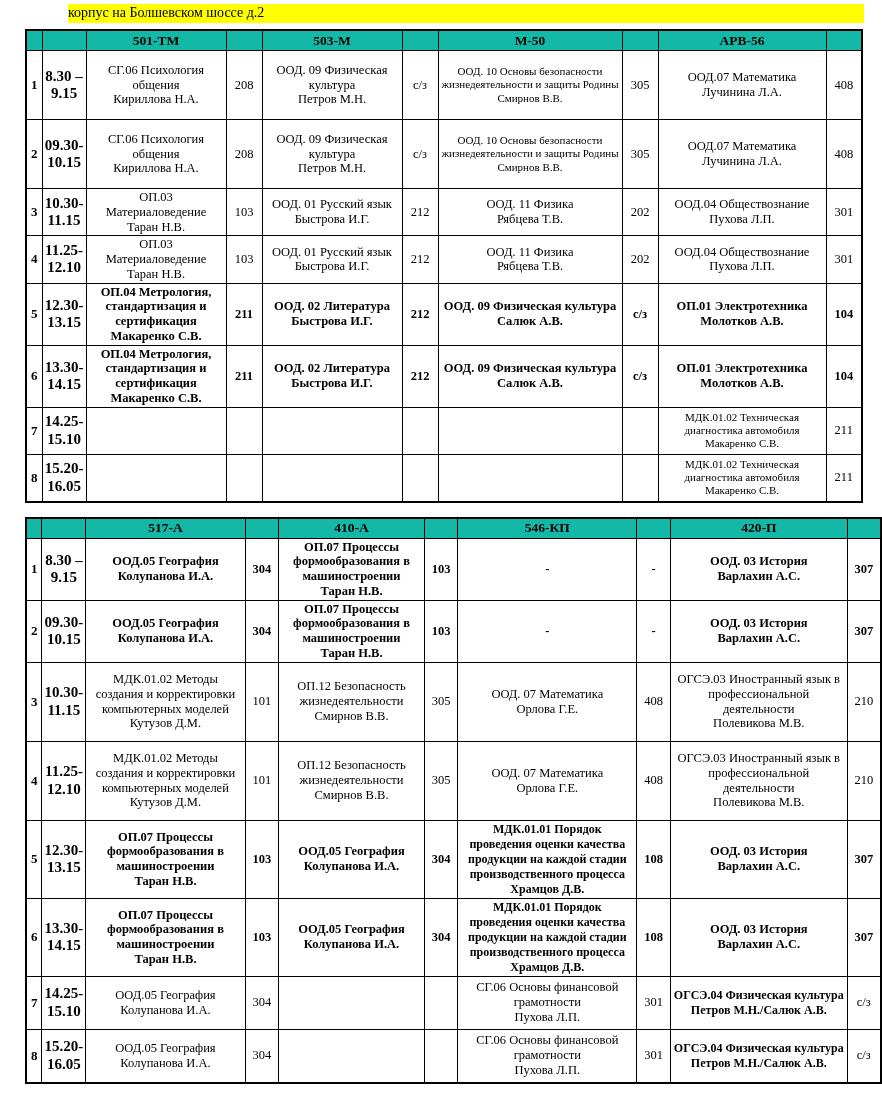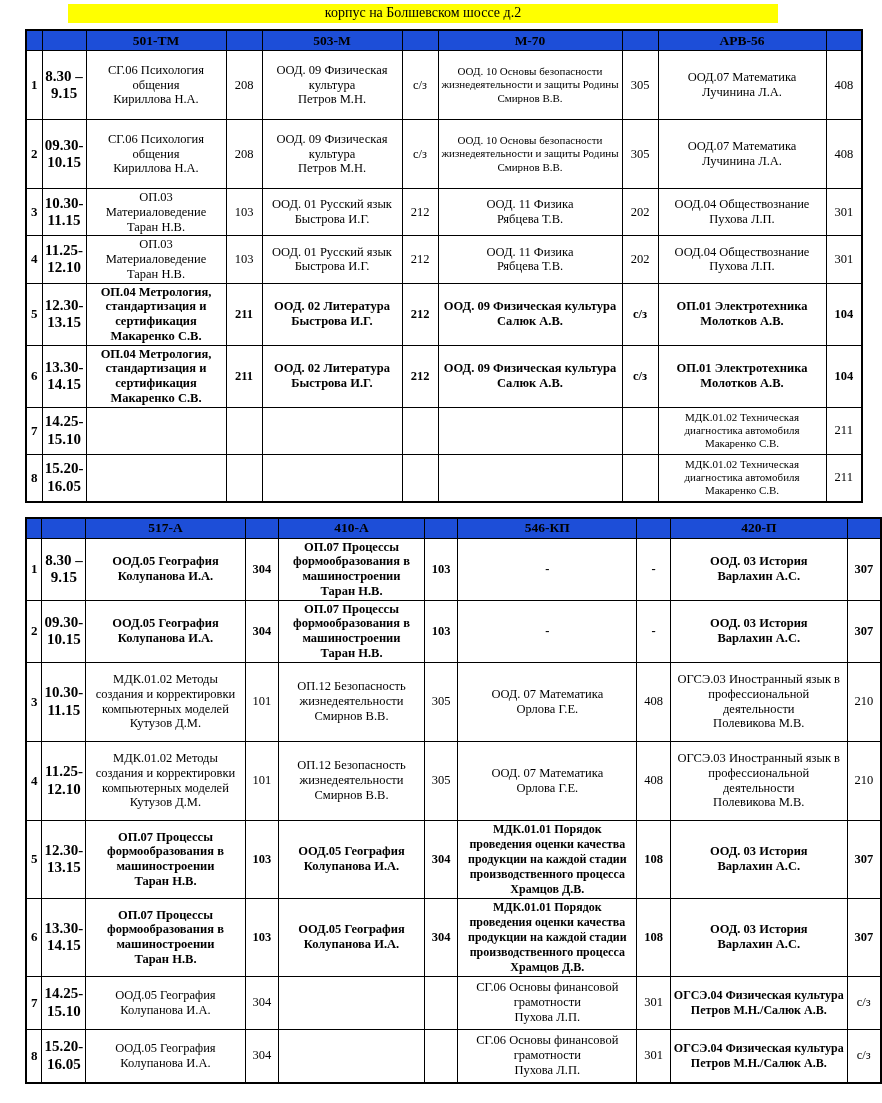--- a/index.html
+++ b/index.html
@@ -13,41 +13,40 @@
   .title{
     text-align:center;
     font-size:15px;
     font-weight:bold;
     margin:0 0 3px 0;
     letter-spacing:0.2px;
   }
   .subtitle-band{
     background:#ffff00;
     margin:0 32px 0 68px;
-    width:710px;
-    text-align:center;
+    width:796px;
     font-size:14px;
     padding:1px 0 2px 0;
   }
   table.sched{
     border-collapse:collapse;
     margin:6px 0 0 25px;
     table-layout:fixed;
     border:2px solid #000;
   }
   table.sched.second{margin-top:14px;}
   table.sched td, table.sched th{
     border:1px solid #000;
     padding:1px 2px;
     vertical-align:middle;
     text-align:center;
     overflow:hidden;
   }
   table.sched thead th{
-    background:#1d4ed8;
+    background:#14b8a6;
     font-size:13.5px;
     font-weight:bold;
     height:19px;
     padding:0;
   }
   td.num{font-weight:bold;font-size:13px;}
   td.time{font-weight:bold;font-size:15px;white-space:pre-line;line-height:1.15;}
   td.lesson{font-size:12.5px;line-height:1.18;white-space:pre-line;}
   td.room{font-size:12.5px;}
   td.lesson.sm{font-size:11px;line-height:1.2;}
@@ -80,21 +79,21 @@
         <col style="width:36px">
     </colgroup>
     <thead>
       <tr>
         <th></th>
         <th></th>
         <th>501-ТМ</th>
         <th></th>
         <th>503-М</th>
         <th></th>
-        <th>М-70</th>
+        <th>М-50</th>
         <th></th>
         <th>АРВ-56</th>
         <th></th>
       </tr>
     </thead>
     <tbody>
         <tr class="h68">
           <td class="num">1</td>
           <td class="time">8.30 –
 9.15</td>

